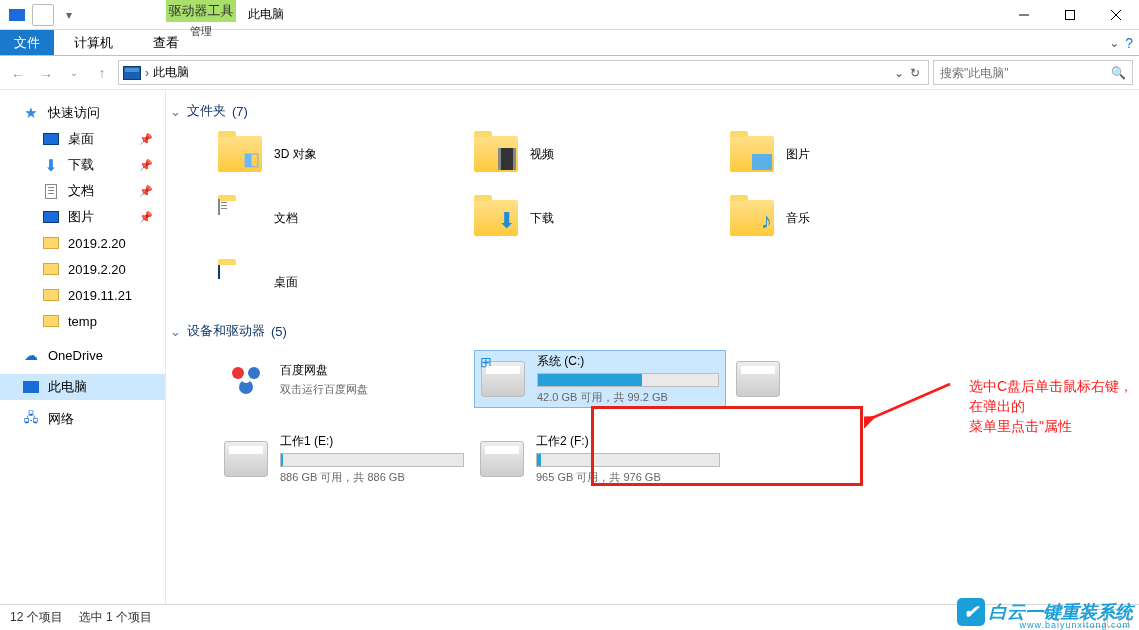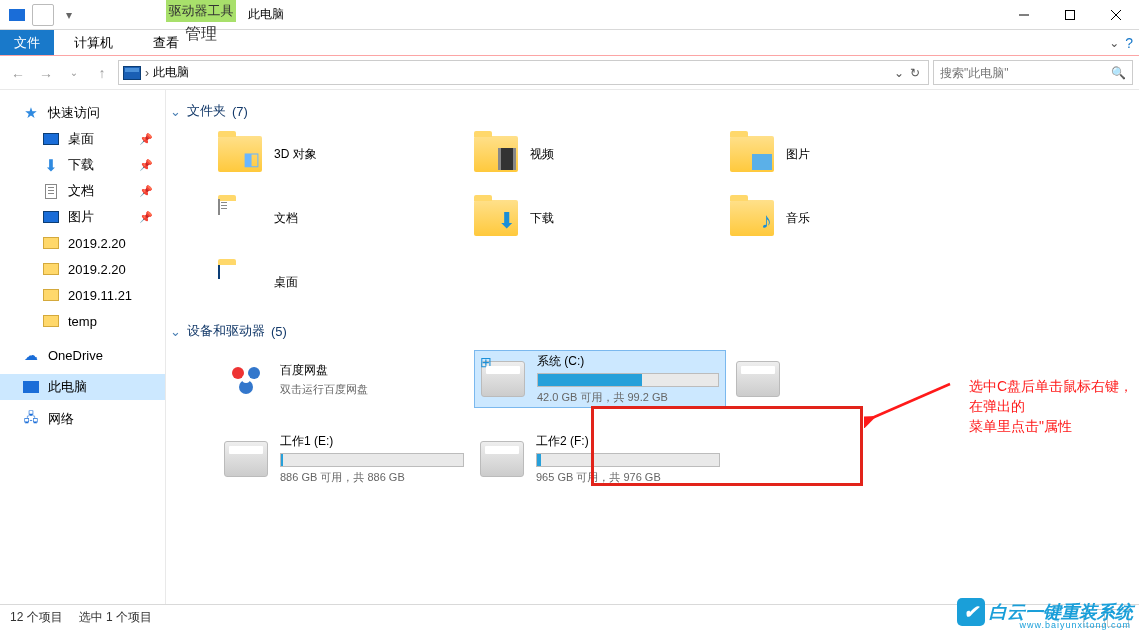--- a/index.html
+++ b/index.html
@@ -4,21 +4,21 @@
 <style>
 * { box-sizing: border-box; margin: 0; padding: 0; font-family: "Microsoft YaHei", "Segoe UI", sans-serif; }
 body { width: 1139px; height: 630px; background: #fff; font-size: 12px; color: #000; overflow: hidden; position: relative; }
 
 .titlebar { height: 30px; display: flex; align-items: center; border-bottom: 1px solid #d9d9d9; }
 .titlebar .qat { display: flex; gap: 4px; padding: 0 6px; align-items: center; }
 .qat-icon { width: 22px; height: 22px; display: flex; align-items: center; justify-content: center; }
 .tab-group { display: flex; align-items: stretch; height: 30px; margin-left: 80px; }
 .drive-tools-tab { width: 70px; text-align: center; }
 .drive-tools-label { background: #a8e06b; color: #333; font-size: 13px; padding: 2px 0; }
-.drive-tools-manage { font-size: 16px; padding: 2px 0; color: #333; }
+.drive-tools-manage { font-size: 11px; padding: 2px 0; color: #333; }
 .title-text { margin-left: 12px; font-size: 12px; }
 .win-controls { margin-left: auto; display: flex; }
 .win-btn { width: 46px; height: 30px; display: flex; align-items: center; justify-content: center; font-size: 14px; }
 
 .ribbon-tabs { height: 26px; background: #fff; display: flex; align-items: stretch; border-bottom: 1px solid #fca5a5; }
 .file-tab { background: #1979ca; color: #fff; padding: 4px 14px; font-size: 13px; display: flex; align-items: center; }
 .other-tab { padding: 4px 20px; font-size: 13px; display: flex; align-items: center; }
 .ribbon-right { margin-left: auto; display: flex; align-items: center; padding-right: 6px; gap: 6px; }
 .help-icon { color: #1979ca; font-size: 14px; }
 

